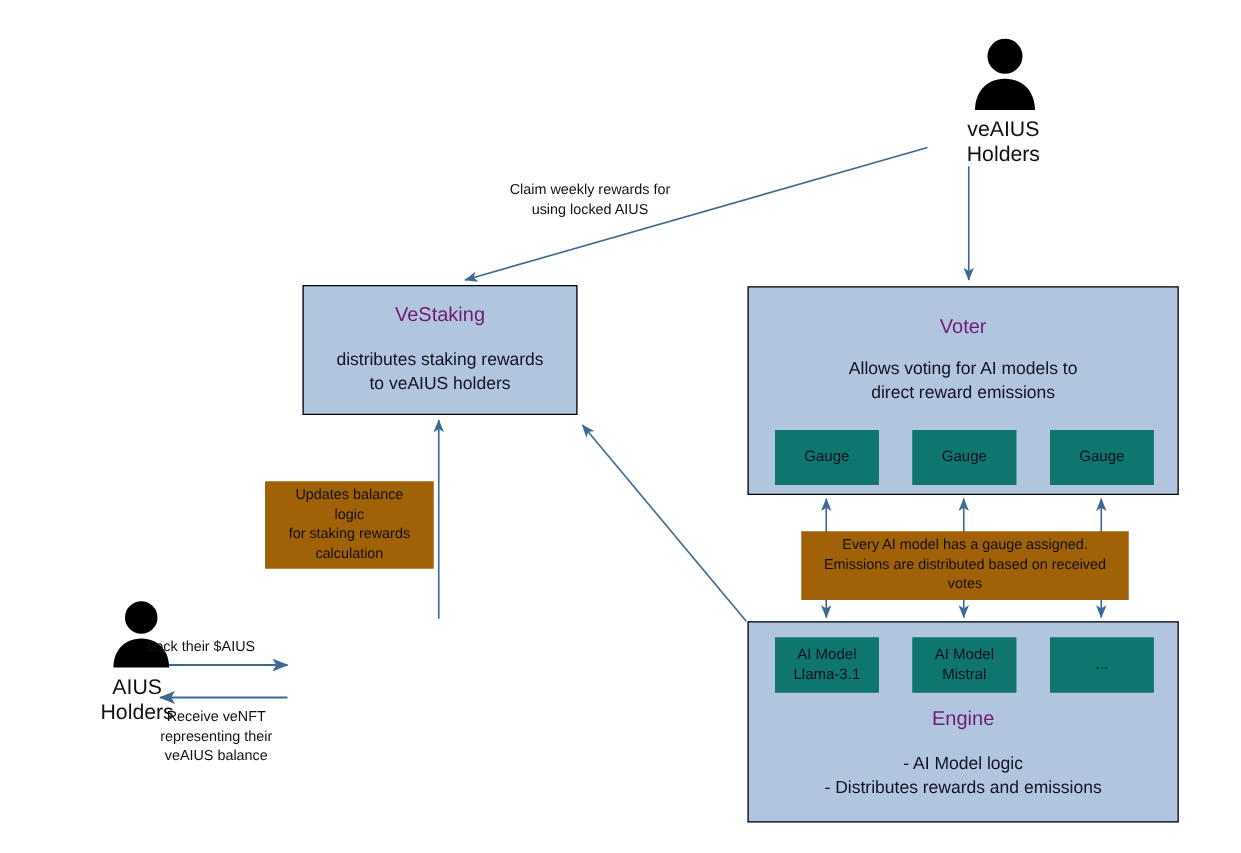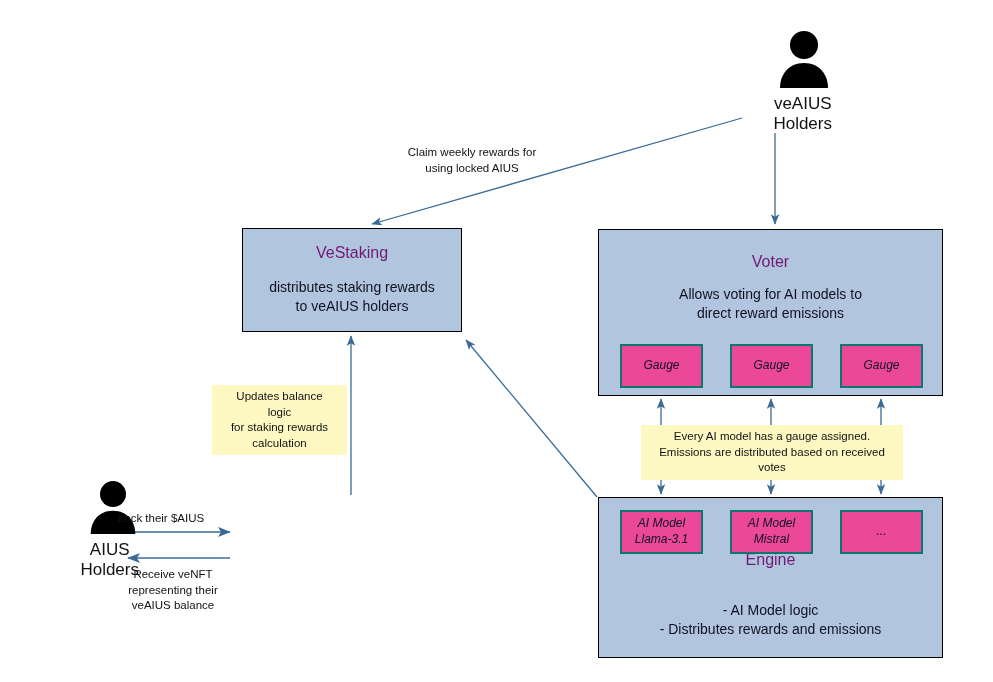--- a/index.html
+++ b/index.html
@@ -38,31 +38,30 @@
   .node-sub {
     font-size: 14px;
     color: #111122;
     text-align: center;
     line-height: 1.35;
     white-space: pre-line;
   }
 
   .whitebox {
     position: absolute;
-    background: #ec4899;
-    border: 2px solid #0f766e;
+    background: #0f766e;
+    border: 5px solid #0f766e;
     display: flex;
     align-items: center;
     justify-content: center;
     font-size: 12px;
     color: #111122;
     text-align: center;
     line-height: 1.3;
     white-space: pre-line;
-    font-style: italic;
   }
 
   .actor { position: absolute; display: flex; flex-direction: column; align-items: flex-end; }
   .actor-label {
     font-size: 17px;
     color: #111111;
     text-align: center;
     line-height: 1.2;
     white-space: pre-line;
     margin-top: 4px;
@@ -70,21 +69,21 @@
   .person-icon { display: block; }
 
   .edge-label {
     position: absolute;
     font-size: 11.5px;
     color: #111111;
     text-align: center;
     line-height: 1.35;
     white-space: pre-line;
   }
-  .edge-label.shaded { background: #fef9c3; padding: 4px 17px; text-align: center; }
+  .edge-label.shaded { background: #a16207; padding: 4px 17px; text-align: center; }
 </style>
 </head>
 <body>
 
 <div id="canvas">
 
   <svg id="wires" viewBox="0 0 993 682">
     <defs>
       <marker id="ah" markerWidth="9" markerHeight="9" refX="7.5" refY="3.2" orient="auto" markerUnits="strokeWidth">
         <path d="M0,0 L8,3.2 L0,6.4 L1.9,3.2 z" fill="#3b6b95"></path>
@@ -146,21 +145,21 @@
   </div>
   <div class="whitebox" style="left:730px; top:344px; width:83px; height:44px;">
     <span>Gauge</span>
   </div>
   <div class="whitebox" style="left:840px; top:344px; width:83px; height:44px;">
     <span>Gauge</span>
   </div>
 
 
   <div class="node" style="left:598px; top:497px; width:345px; height:161px; justify-content:flex-end;">
-    <div class="node-title" style="margin-bottom:32px;">Engine</div>
+    <div class="node-title" style="margin-bottom:16px;">Engine</div>
     <div class="node-sub" style="margin-bottom:18px;">- AI Model logic
 - Distributes rewards and emissions</div>
   </div>
   <div class="whitebox" style="left:620px; top:510px; width:83px; height:44px;">
     <span>AI Model
 Llama-3.1</span>
   </div>
   <div class="whitebox" style="left:730px; top:510px; width:83px; height:44px;">
     <span>AI Model
 Mistral</span>

